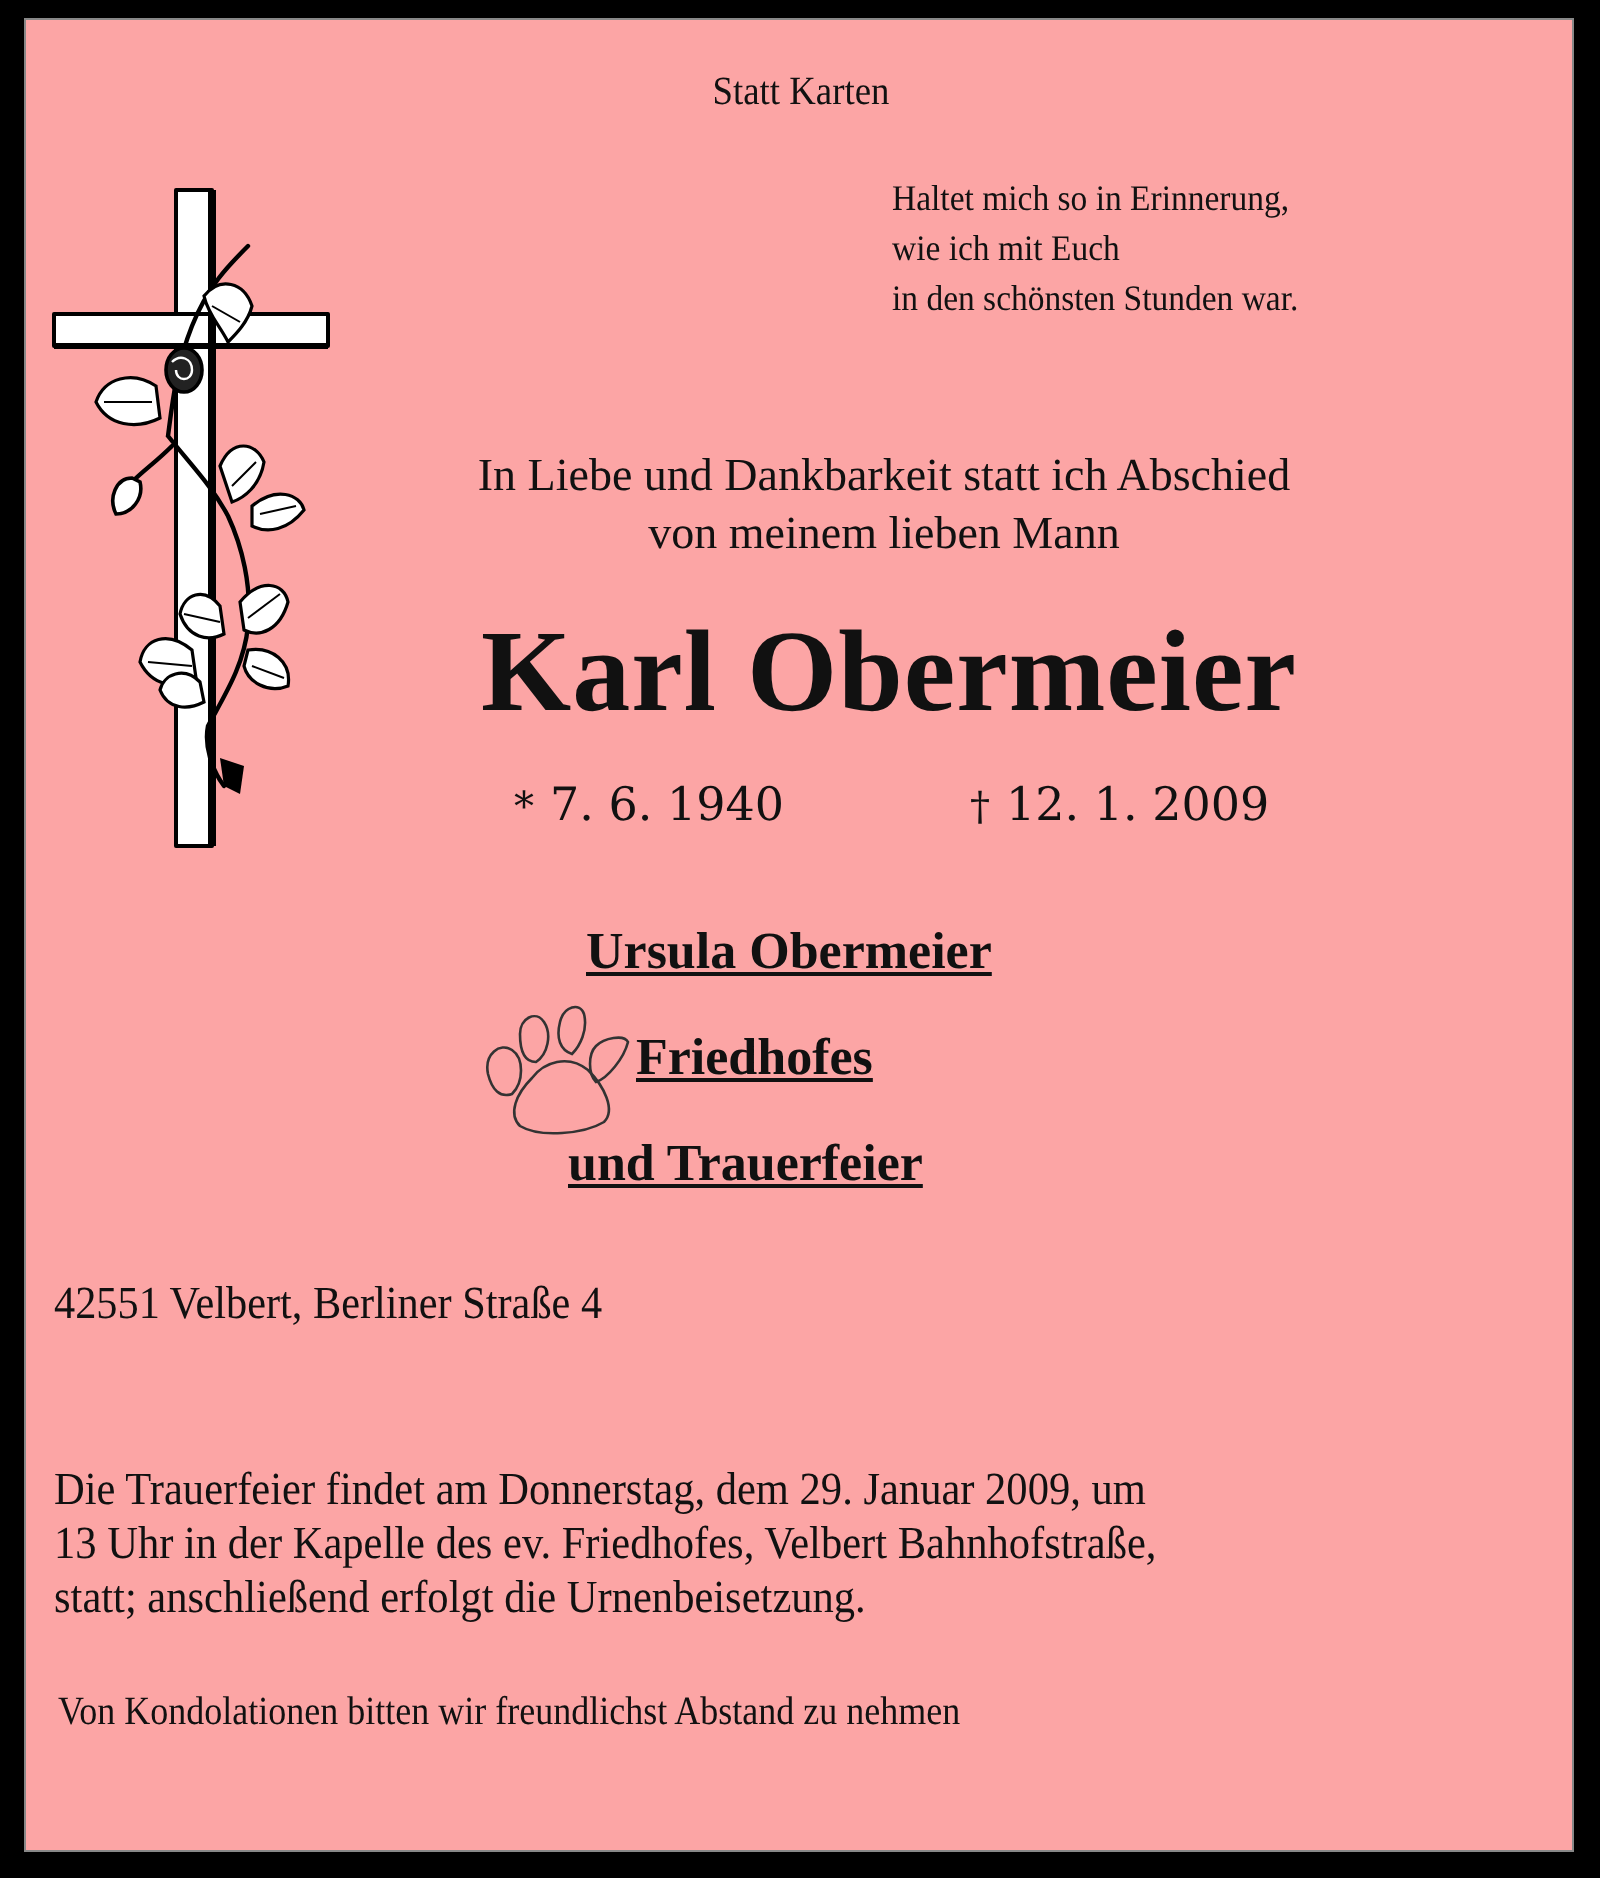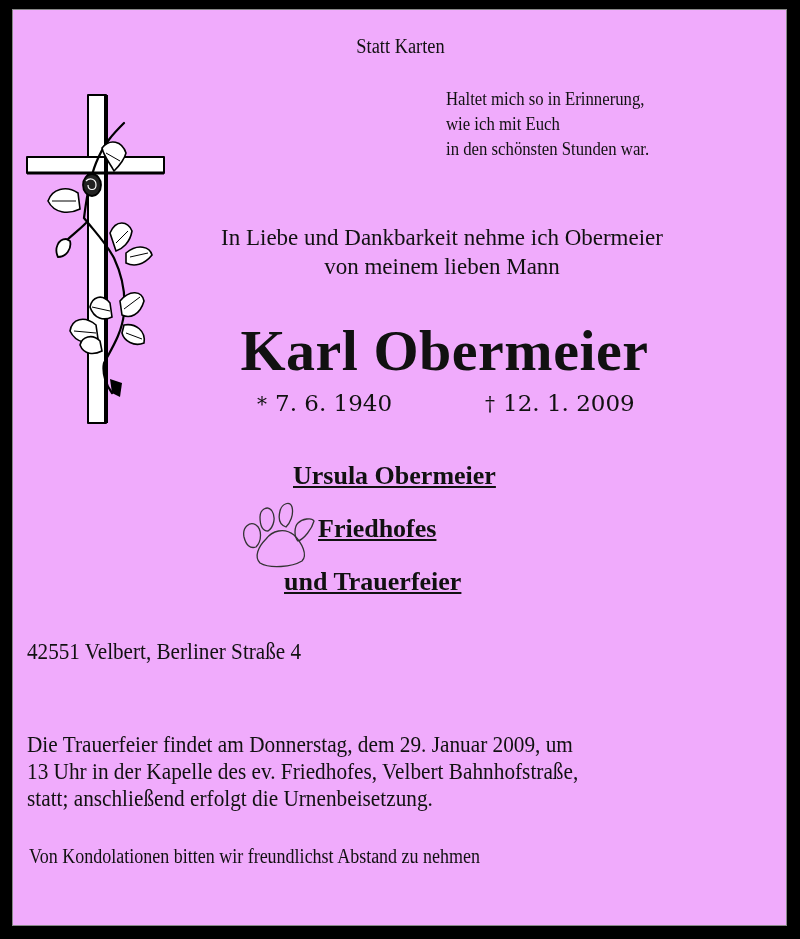--- a/index.html
+++ b/index.html
@@ -8,21 +8,21 @@
       background: #000000;
       position: relative;
       overflow: hidden;
       font-family: "Liberation Serif", "DejaVu Serif", serif;
       color: #111111;
     }
     .card {
       position: absolute;
       left: 12px; top: 9px;
       width: 775px; height: 917px;
-      background: #f0abfc;
+      background: #fca5a5;
       box-shadow: inset 1px 1px 0 #888, inset -1px -1px 0 #888;
     }
     .abs { position: absolute; white-space: nowrap; }
     .header-line {
       left: 0; width: 775px; top: 26px;
       text-align: center; font-size: 20px;
       transform: scaleX(0.92); transform-origin: 400px 0;
     }
     .verse {
       left: 434px; top: 78px;
@@ -30,21 +30,20 @@
     }
     .verse div { transform: scaleX(0.93); transform-origin: 0 0; }
     .intro {
       left: 120px; width: 620px; top: 214px;
       text-align: center; font-size: 23px; line-height: 29px;
     }
     .deceased-name {
       left: 110px; width: 645px; top: 293px;
       text-align: center; font-size: 58px; font-weight: bold;
       letter-spacing: 0.5px;
-      margin-top: 15px;
     }
     .dates {
       top: 381px; font-size: 23px;
       font-family: "DejaVu Serif", serif;
     }
     .dates.birth { left: 245px; }
     .dates.death { left: 473px; }
     .dates .sym { font-size: 20px; margin-right: 8px; }
     .mourner {
       font-size: 26px; font-weight: bold; text-decoration: underline;
@@ -129,21 +128,21 @@
     </svg>
   </div>
 
   <div class="abs verse">
     <div>Haltet mich so in Erinnerung,</div>
     <div>wie ich mit Euch</div>
     <div>in den schönsten Stunden war.</div>
   </div>
 
   <div class="abs intro">
-    <div>In Liebe und Dankbarkeit nehme ich Obermeier</div>
+    <div>In Liebe und Dankbarkeit statt ich Abschied</div>
     <div>von meinem lieben Mann</div>
   </div>
 
   <div class="abs deceased-name">Karl Obermeier</div>
 
   <div class="abs dates birth">
     <span class="sym">*</span><span>7. 6. 1940</span>
   </div>
   <div class="abs dates death">
     <span class="sym">†</span><span>12. 1. 2009</span>

